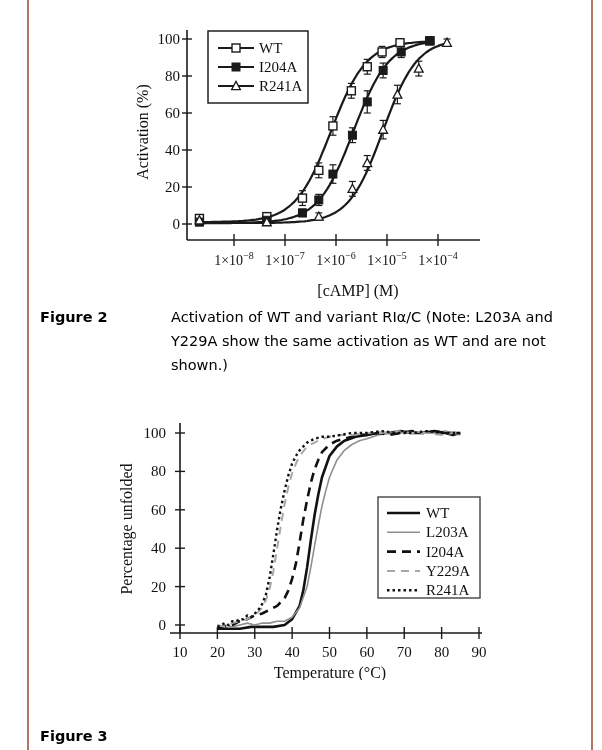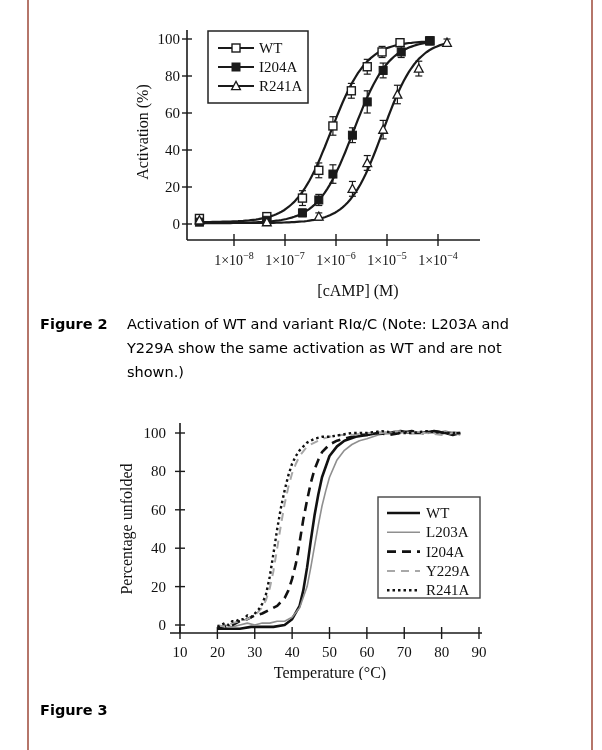--- a/index.html
+++ b/index.html
@@ -8,23 +8,23 @@
   .vrule{position:absolute;top:0;bottom:0;width:2px;}
   .vrule-left{left:27px;}
   .vrule-right{left:591px;}
   .fig-svg{position:absolute;}
   #fig2-chart{left:130px;top:20px;}
   #fig3-chart{left:110px;top:415px;}
   svg text{font-family:"Liberation Serif","DejaVu Serif",serif;fill:#111;}
   .caption{position:absolute;left:40px;display:flex;font-size:14.5px;line-height:24px;}
   .cap-label{font-weight:bold;width:87px;flex:none;}
   .cap-text{flex:none;}
-  .caption-2{top:312px;}
-  .caption-2 .cap-text{width:418px;}
-  .caption-3{top:698px;}
+  .caption-2{top:305px;}
+  .caption-2 .cap-text{width:418px;margin-left:44px;}
+  .caption-3{top:724px;}
   .caption-3 .cap-text{width:460px;}
 </style>
 </head>
 <body>
 
 <div class="page">
   <div class="vrule vrule-left" style="background: rgb(181, 118, 106);"></div>
   <div class="vrule vrule-right" style="background: rgb(181, 118, 106);"></div>
 
   <svg id="fig2-chart" class="fig-svg" width="370" height="285" viewBox="0 0 370 285">

